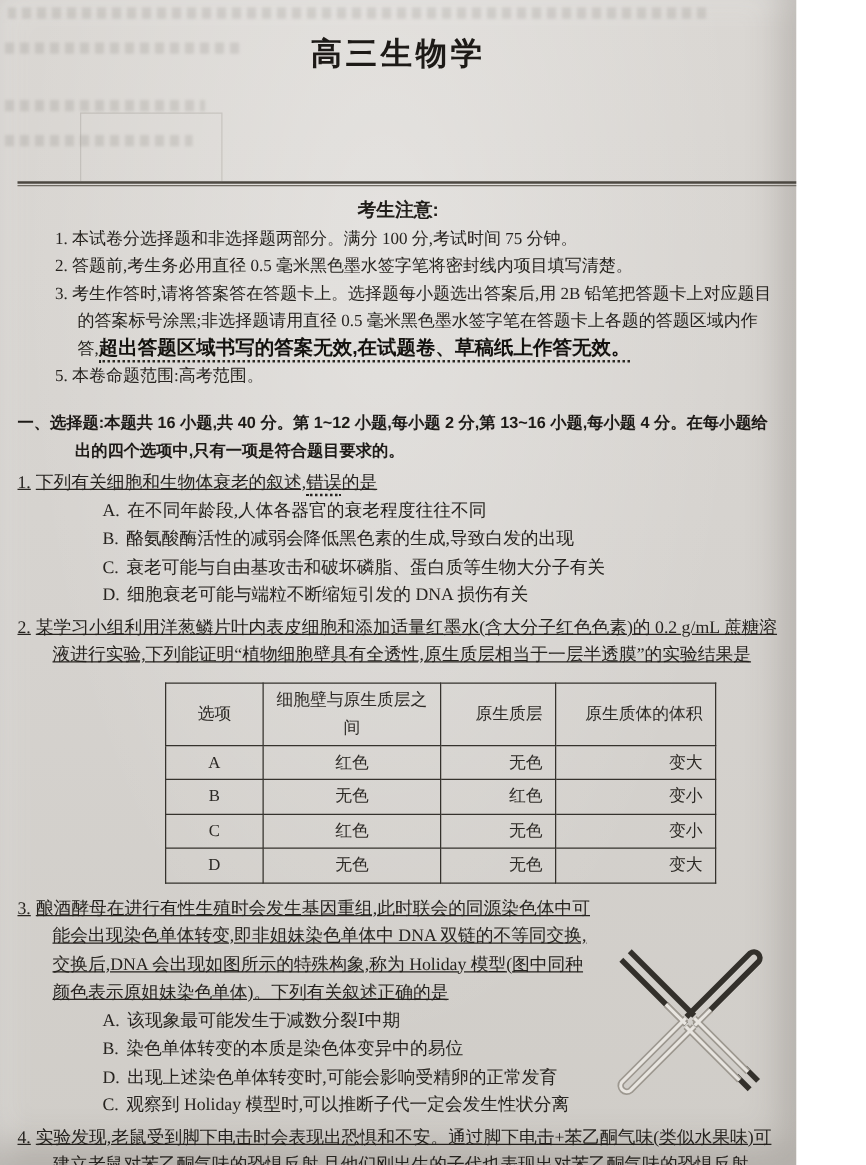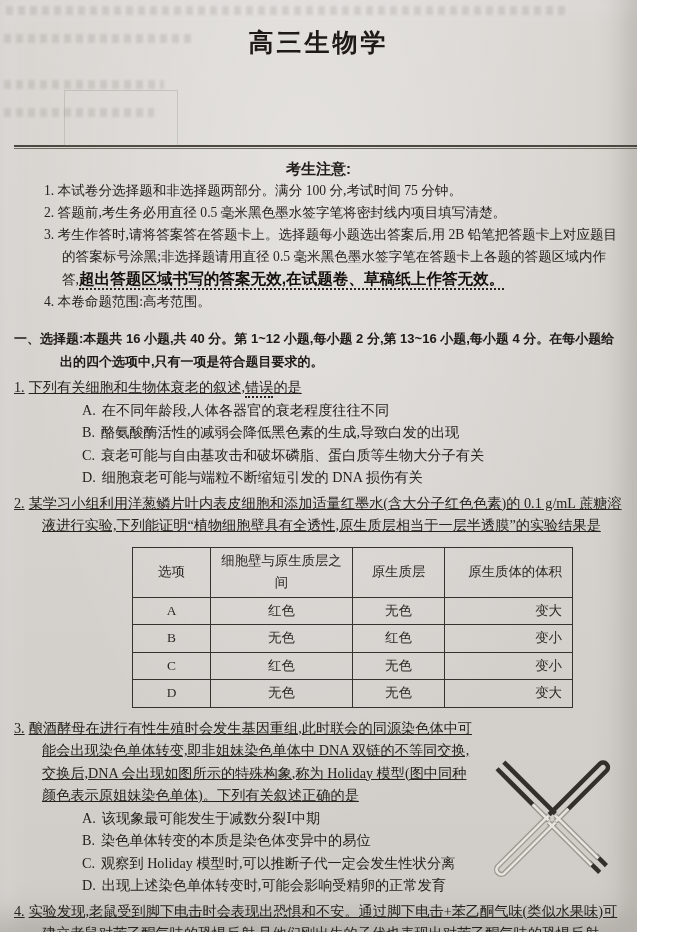--- a/index.html
+++ b/index.html
@@ -46,21 +46,21 @@
   .opt { margin-left:68px; }
   .opt-label { margin-right:6px; }
   .dot-emph { border-bottom:2px dotted #26231f; padding-bottom:1px; }
 
   table.results { border-collapse:collapse; margin:10px 0 9px 118px; font-size:13.4px; color:#2c2925; }
   table.results th, table.results td {
     border:1.4px solid #35322d; font-weight:400; text-align:center; padding:2px 10px; height:24px;
   }
   table.results th:nth-child(1), table.results td:nth-child(1) { width:78px;font-family:Liberation Serif, serif; }
   table.results th:nth-child(2), table.results td:nth-child(2) { width:142px; }
-  table.results th:nth-child(3), table.results td:nth-child(3) { width:92px; }
+  table.results th:nth-child(3), table.results td:nth-child(3) { width:92px;text-align:right; }
   table.results th:nth-child(4), table.results td:nth-child(4) { width:128px;text-align:right; }
 
   .holliday { float:right; width:142px; height:160px; margin:20px 0 2px 8px; }
   .q4 { clear:right; }
 </style>
 </head>
 <body>
 
 <div class="sheet">
 
@@ -72,37 +72,37 @@
 
   <div class="title">高三生物学</div>
 
   <div class="rule"></div>
 
   <div class="notice">
     <div class="notice-heading">考生注意:</div>
     <div class="n-item"><span>1. 本试卷分选择题和非选择题两部分。满分 100 分,考试时间 75 分钟。</span></div>
     <div class="n-item"><span>2. 答题前,考生务必用直径 0.5 毫米黑色墨水签字笔将密封线内项目填写清楚。</span></div>
     <div class="n-item"><span>3. 考生作答时,请将答案答在答题卡上。选择题每小题选出答案后,用 2B 铅笔把答题卡上对应题目的答案标号涂黑;非选择题请用直径 0.5 毫米黑色墨水签字笔在答题卡上各题的答题区域内作答,</span><span class="bold-dot">超出答题区域书写的答案无效,在试题卷、草稿纸上作答无效。</span></div>
-    <div class="n-item"><span>4. 本卷命题范围:高考范围。</span></div>
+    <div class="n-item"><span>5. 本卷命题范围:高考范围。</span></div>
   </div>
 
   <div class="section-heading">一、选择题:本题共 16 小题,共 40 分。第 1~12 小题,每小题 2 分,第 13~16 小题,每小题 4 分。在每小题给出的四个选项中,只有一项是符合题目要求的。</div>
 
   <div class="questions">
 
     <div class="q-stem">
       <span class="q-no">1.</span><span>下列有关细胞和生物体衰老的叙述,</span><span class="dot-emph">错误</span><span>的是</span>
     </div>
     <div class="opt"><span class="opt-label">A.</span><span>在不同年龄段,人体各器官的衰老程度往往不同</span></div>
     <div class="opt"><span class="opt-label">B.</span><span>酪氨酸酶活性的减弱会降低黑色素的生成,导致白发的出现</span></div>
     <div class="opt"><span class="opt-label">C.</span><span>衰老可能与自由基攻击和破坏磷脂、蛋白质等生物大分子有关</span></div>
     <div class="opt"><span class="opt-label">D.</span><span>细胞衰老可能与端粒不断缩短引发的 DNA 损伤有关</span></div>
 
     <div class="q-stem">
-      <span class="q-no">2.</span><span>某学习小组利用洋葱鳞片叶内表皮细胞和添加适量红墨水(含大分子红色色素)的 0.1 g/mL 蔗糖溶液进行实验,下列能证明“植物细胞壁具有全透性,原生质层相当于一层半透膜”的实验结果是</span>
+      <span class="q-no">2.</span><span>某学习小组利用洋葱鳞片叶内表皮细胞和添加适量红墨水(含大分子红色色素)的 0.2 g/mL 蔗糖溶液进行实验,下列能证明“植物细胞壁具有全透性,原生质层相当于一层半透膜”的实验结果是</span>
     </div>
     <table class="results">
       <thead>
         <tr>
           <th>选项</th>
           <th>细胞壁与原生质层之间</th>
           <th>原生质层</th>
           <th>原生质体的体积</th>
         </tr>
       </thead>
@@ -158,22 +158,22 @@
           <path d="M66.5,88.5 L111,133"></path>
           <path d="M66.5,86.5 L50,70"></path>
           <path d="M74,87.5 L87,74.5"></path>
         </g>
       </svg>
       <div class="q-stem">
         <span class="q-no">3.</span><span>酿酒酵母在进行有性生殖时会发生基因重组,此时联会的同源染色体中可能会出现染色单体转变,即非姐妹染色单体中 DNA 双链的不等同交换,交换后,DNA 会出现如图所示的特殊构象,称为 Holiday 模型(图中同种颜色表示原姐妹染色单体)。下列有关叙述正确的是</span>
       </div>
       <div class="opt"><span class="opt-label">A.</span><span>该现象最可能发生于减数分裂Ⅰ中期</span></div>
       <div class="opt"><span class="opt-label">B.</span><span>染色单体转变的本质是染色体变异中的易位</span></div>
+      <div class="opt"><span class="opt-label">D.</span><span>出现上述染色单体转变时,可能会影响受精卵的正常发育</span></div>
       <div class="opt"><span class="opt-label">C.</span><span>观察到 Holiday 模型时,可以推断子代一定会发生性状分离</span></div>
-      <div class="opt"><span class="opt-label">D.</span><span>出现上述染色单体转变时,可能会影响受精卵的正常发育</span></div>
     </div>
 
     <div class="q-stem q4">
       <span class="q-no">4.</span><span>实验发现,老鼠受到脚下电击时会表现出恐惧和不安。通过脚下电击+苯乙酮气味(类似水果味)可建立老鼠对苯乙酮气味的恐惧反射,且他们刚出生的子代也表现出对苯乙酮气味的恐惧反射。进一步研究发现,此类老鼠鼻子内有负责感知苯乙酮气味的受体,该受体基因(Olfr151 基因)的启动子位置甲基化水平较低,导致该基因高表达,从而对该种气体形成高敏感性与恐惧的条件反射。下列相关分析</span>
     </div>
 
   </div>
 </div>
 
 </body></html>

